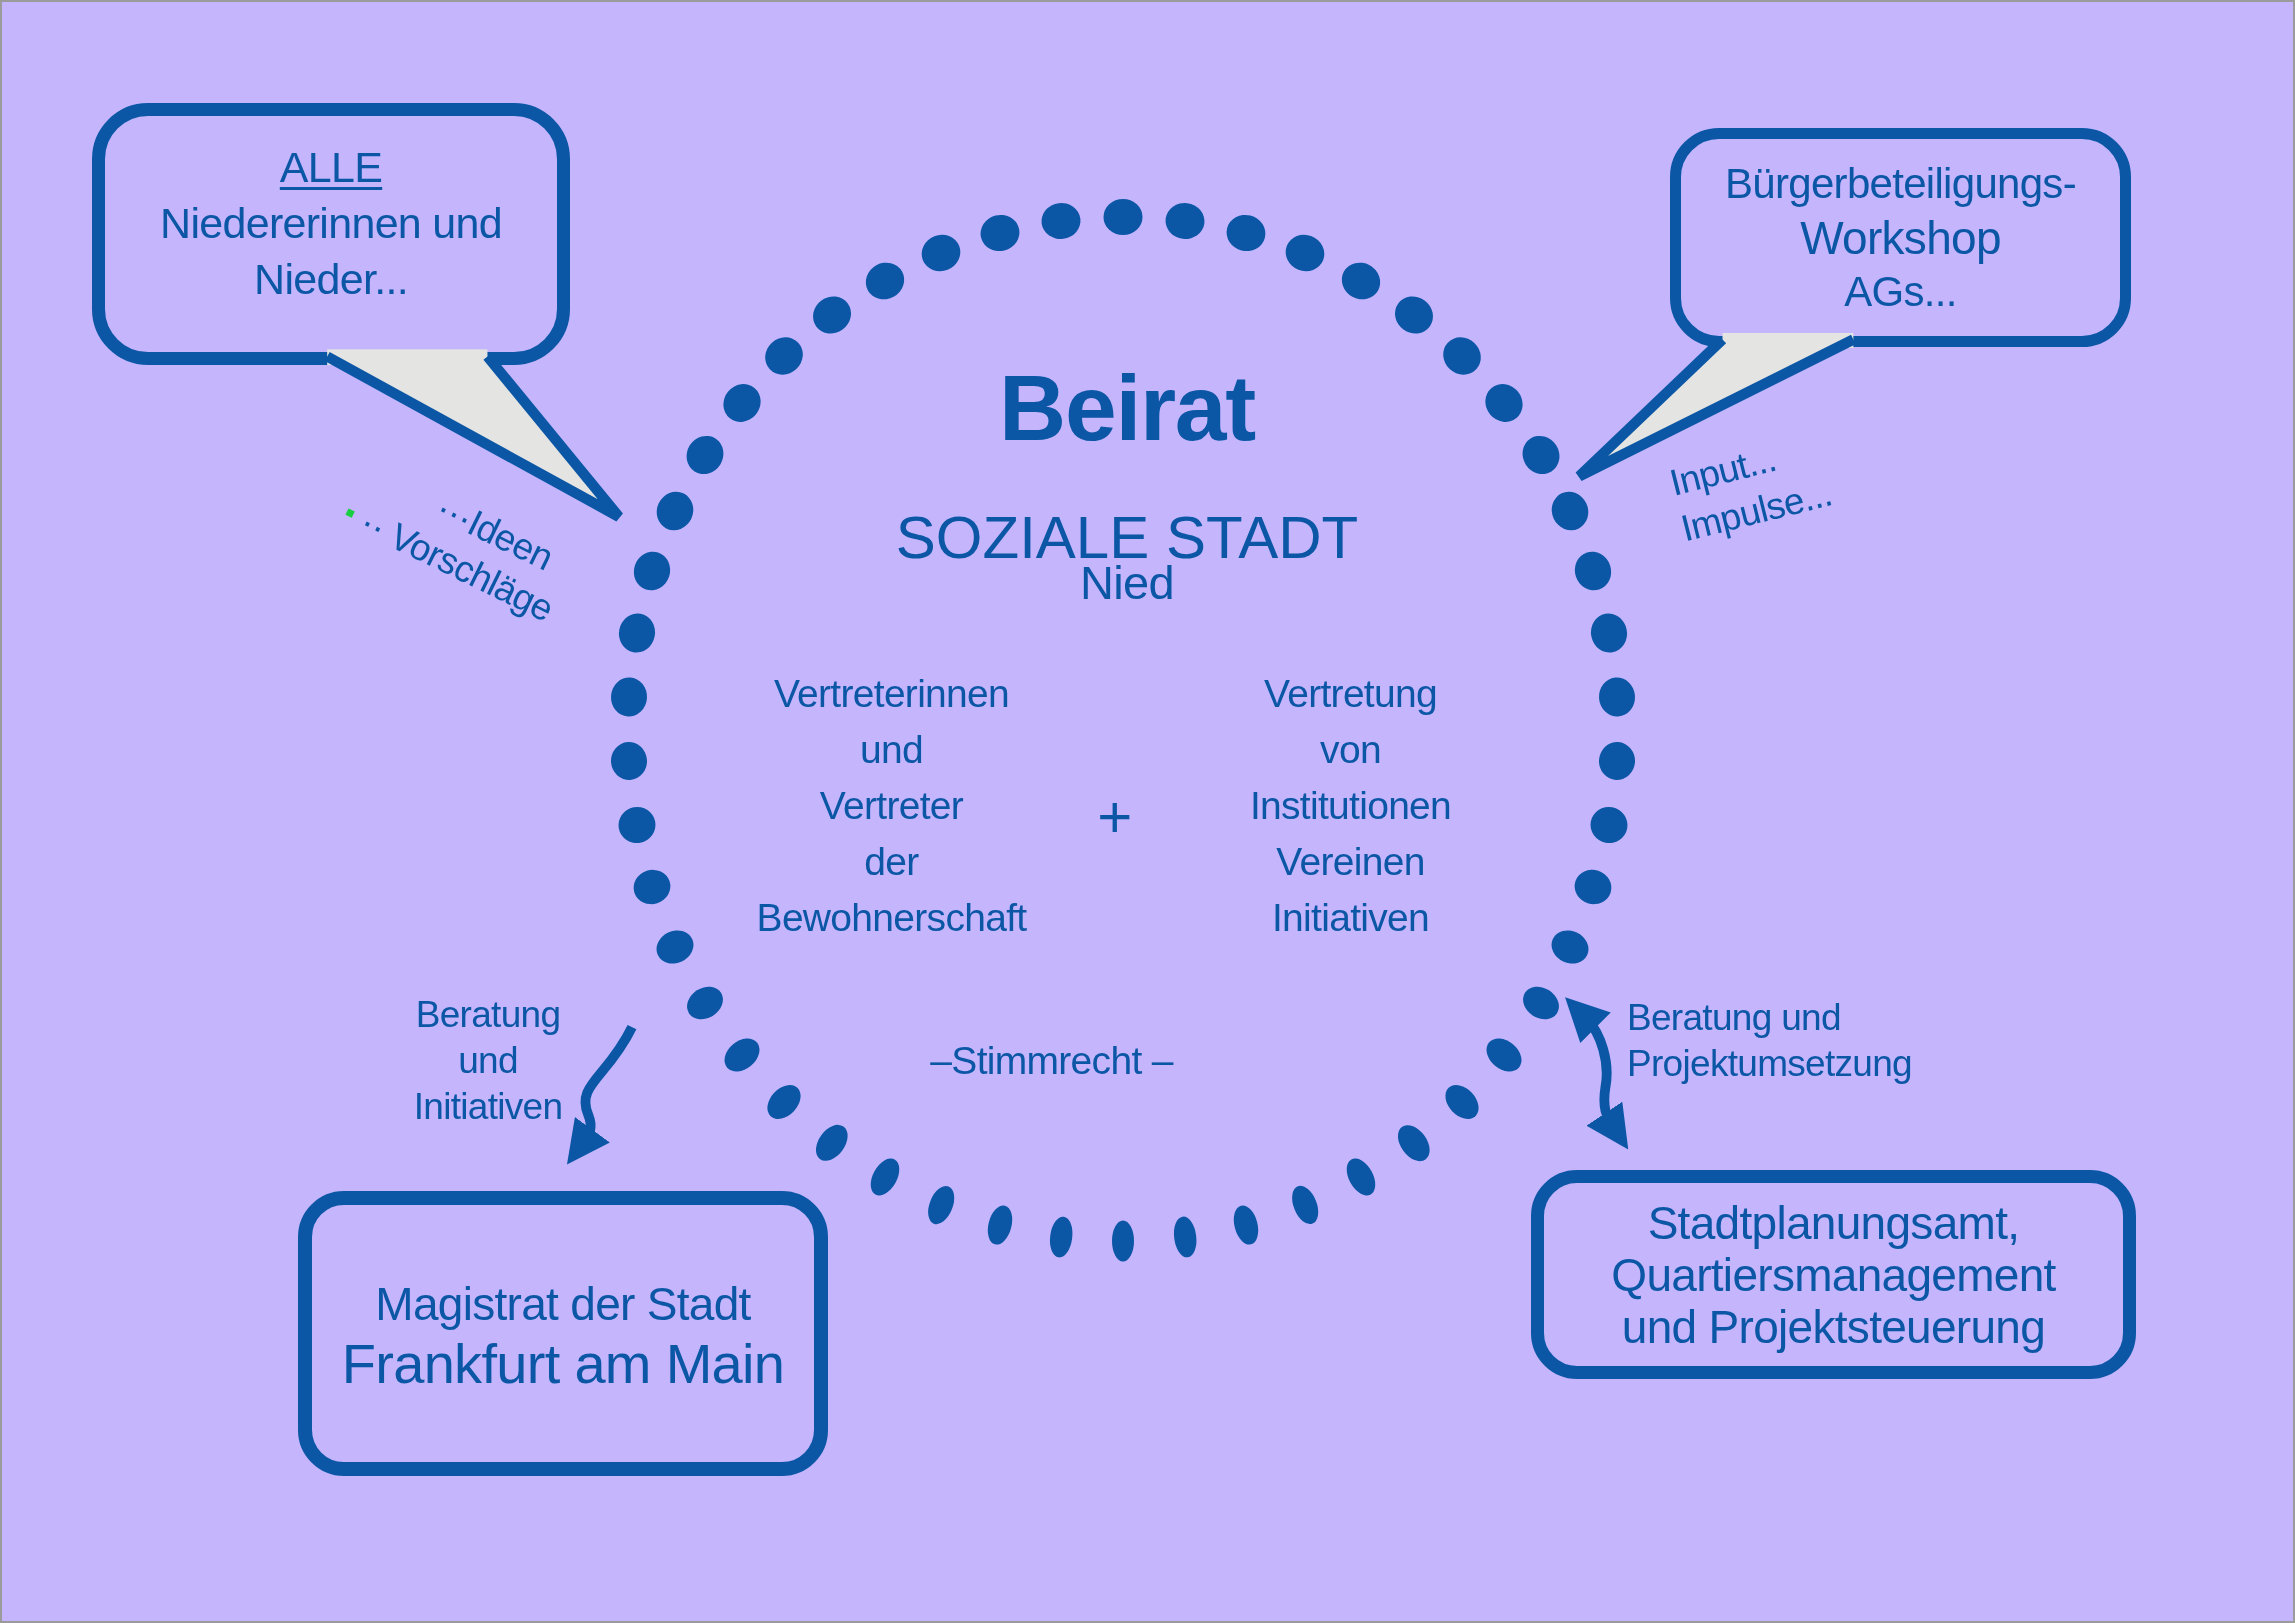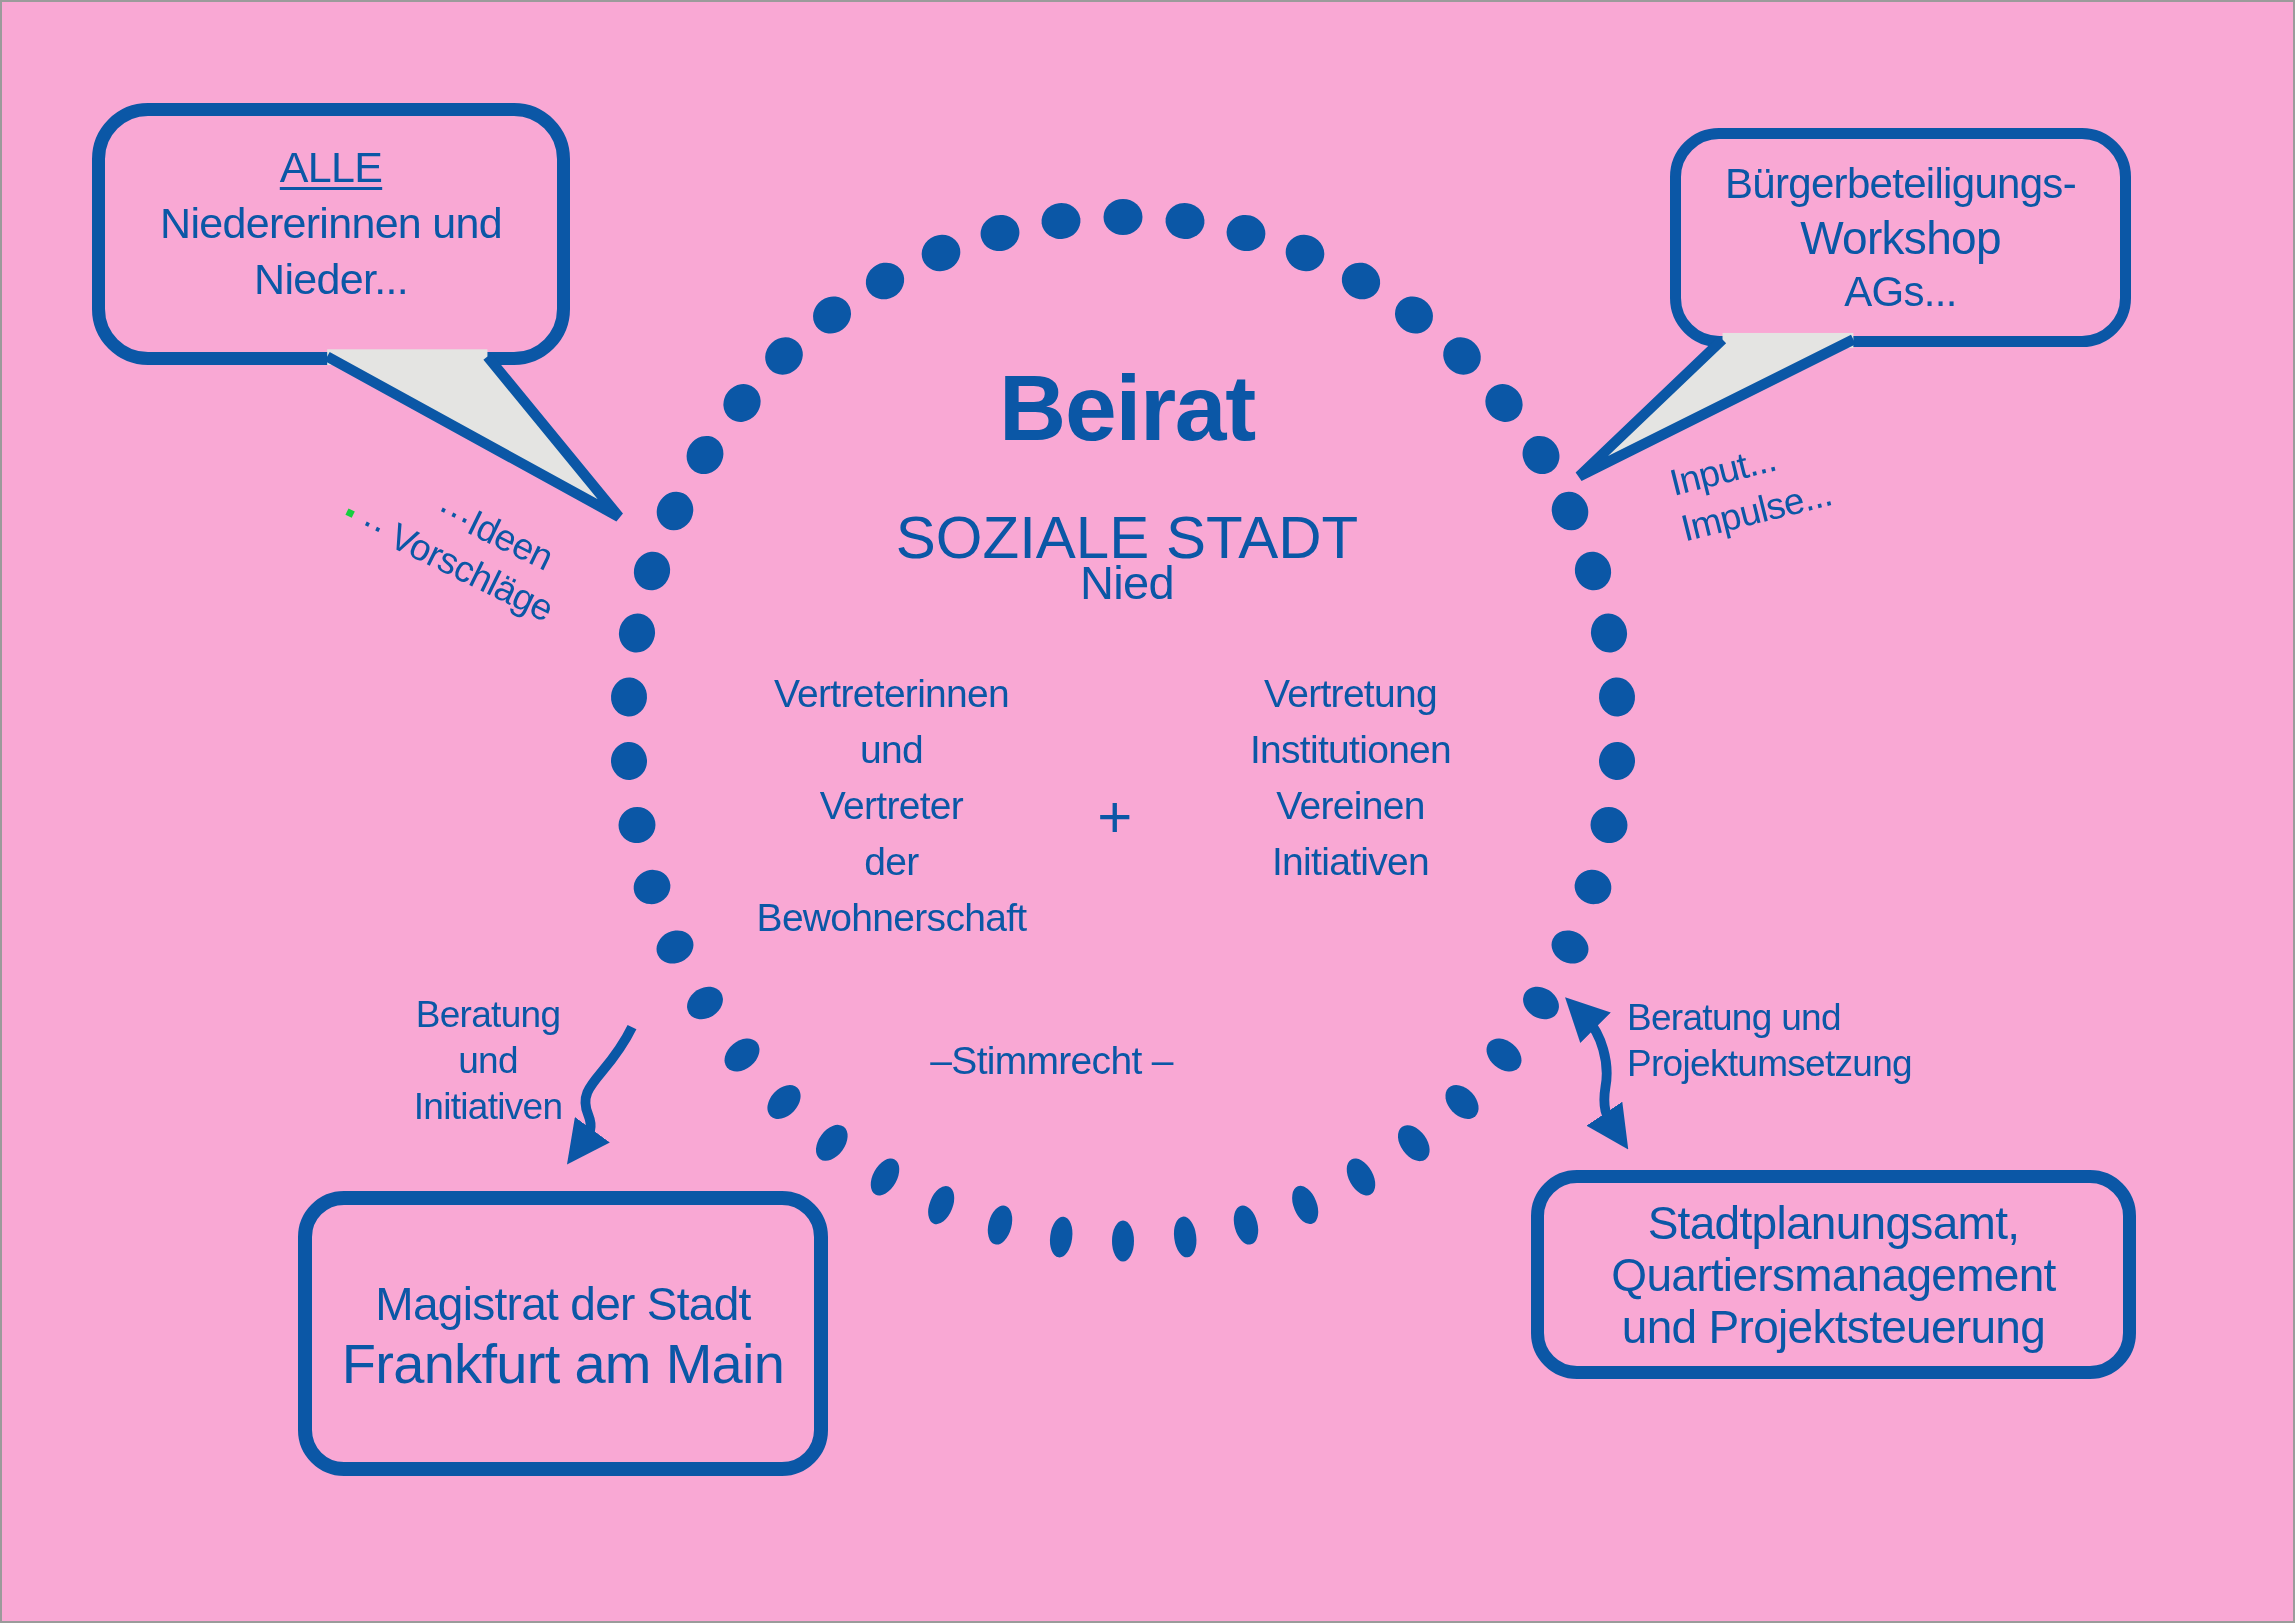--- a/index.html
+++ b/index.html
@@ -1,19 +1,19 @@
 <!DOCTYPE html>
 <html style="font-size:10.5px"><head>
 <meta charset="utf-8">
 <style>
   html,body{margin:0;padding:0;}
   body{width:2295px;height:1623px;background:#cfcfcf;}
   .stage{
     position:relative;width:2295px;height:1623px;overflow:hidden;
-    background:#f9a8d4;outline:2.6px solid #9b9b9b;outline-offset:-2.6px;
+    background:#c4b5fd;outline:2.6px solid #9b9b9b;outline-offset:-2.6px;
     font-family:"Liberation Sans",sans-serif;color:#0b57a6;
     letter-spacing:-0.7px;
   }
   .abs{position:absolute;}
   
   .bubble{
     position:absolute;border:13px solid #0b57a6;border-radius:56px;
     box-sizing:border-box;display:flex;flex-direction:column;
     align-items:center;justify-content:center;text-align:center;
   }
@@ -157,20 +157,21 @@
     <div>und</div>
     <div>Vertreter</div>
     <div>der</div>
     <div>Bewohnerschaft</div>
   </div>
 
   <div class="plus" style="left:1082px;top:784px;">+</div>
 
   <div class="col" style="left:1154px;top:666px;">
     <div>Vertretung</div>
+    <div>von</div>
     <div>Institutionen</div>
     <div>Vereinen</div>
     <div>Initiativen</div>
   </div>
 
   <div class="voting" style="left:855px;top:1031px;">–Stimmrecht  –</div>
 
   <div class="abs rot-ideas">
     <div class="indent">···Ideen</div>
     <div><span class="green-sq"></span><span>··  Vorschläge</span></div>

